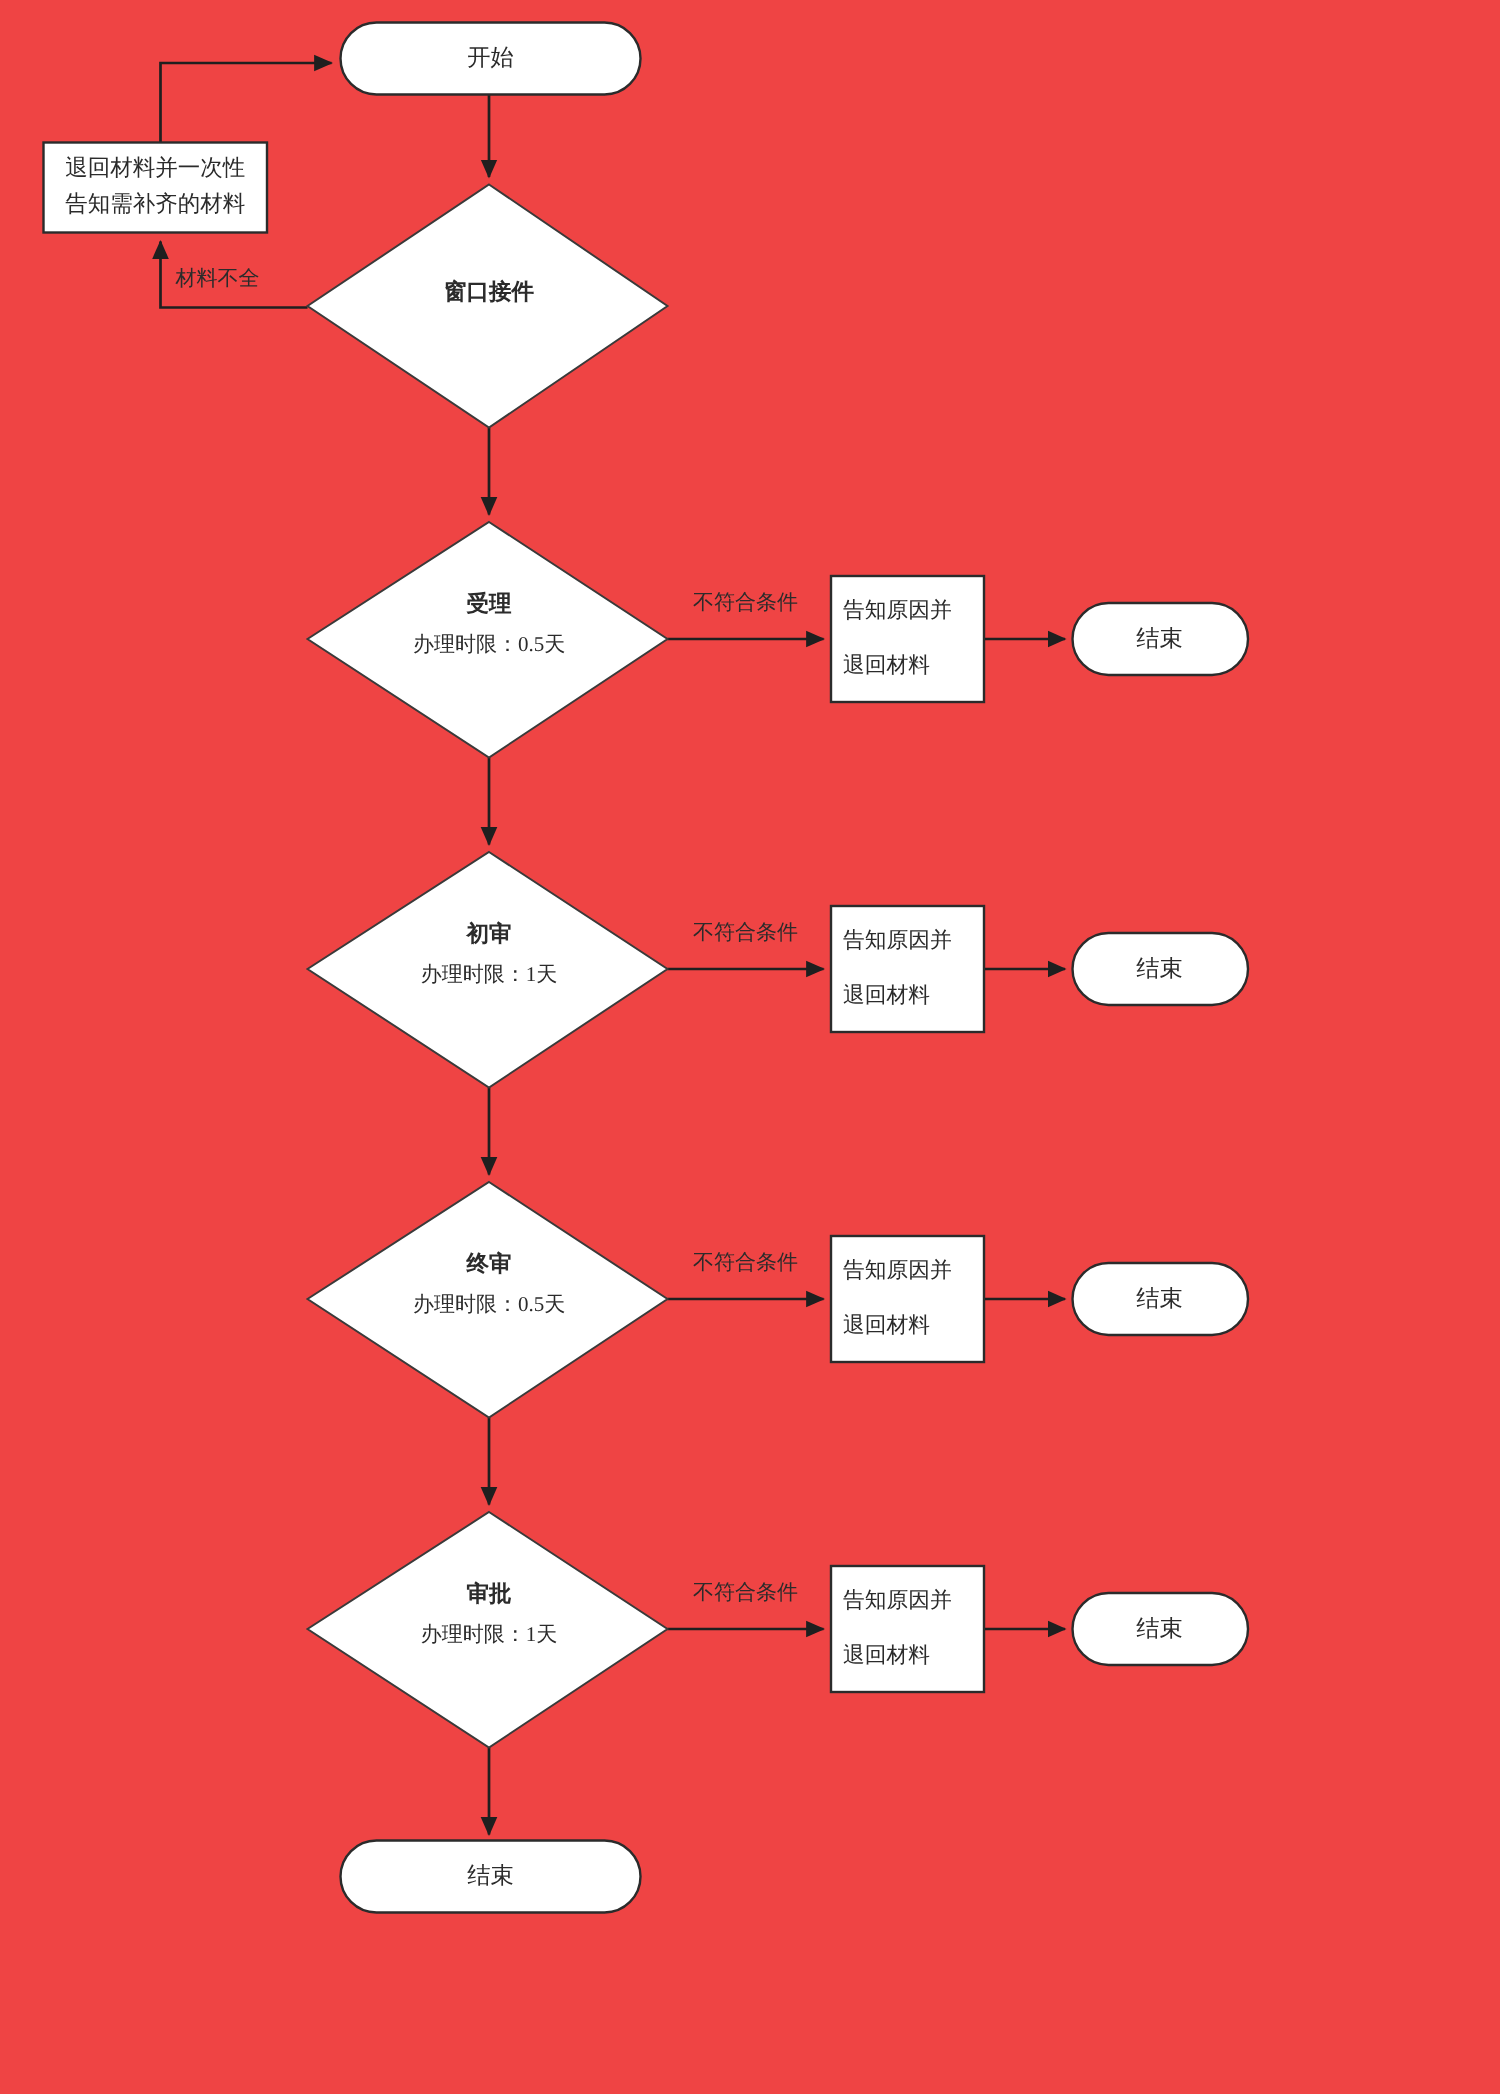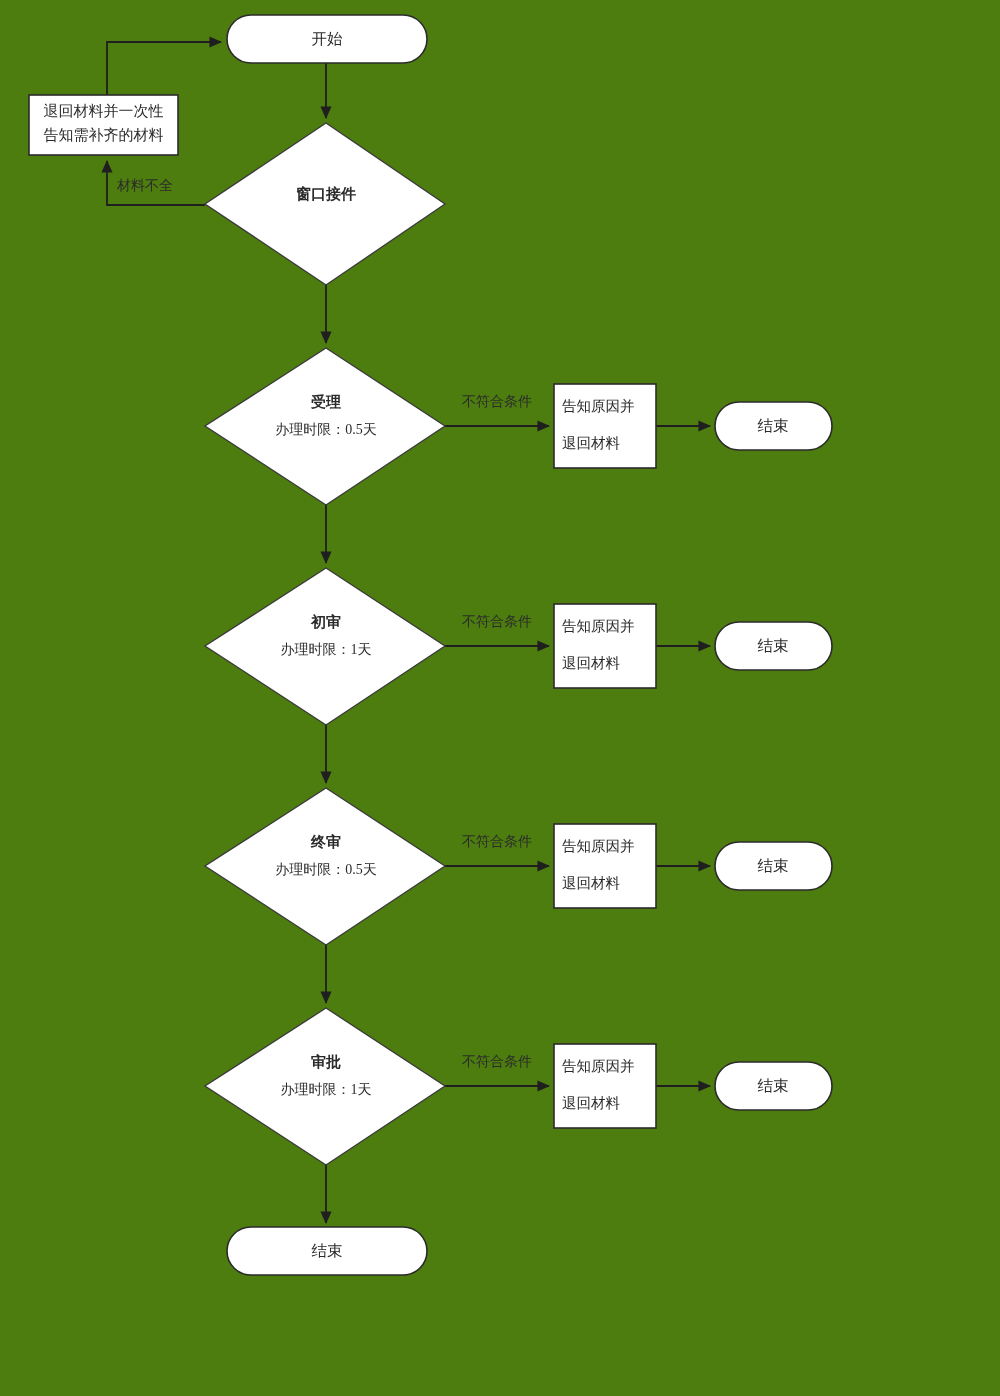--- a/index.html
+++ b/index.html
@@ -10,21 +10,21 @@
   body {
     width: 1000px;
     height: 1396px;
     font-family: "Liberation Serif", "DejaVu Serif", serif;
     overflow: hidden;
   }
   #flowchart-root {
     position: relative;
     width: 1000px;
     height: 1396px;
-    background: #4d7c0f;
+    background: #ef4444;
   }
   svg#flow-svg {
     display: block;
     width: 1000px;
     height: 1396px;
   }
   .node-shape {
     fill: #ffffff;
     stroke: #2b2b2b;
     stroke-width: 1.6;

